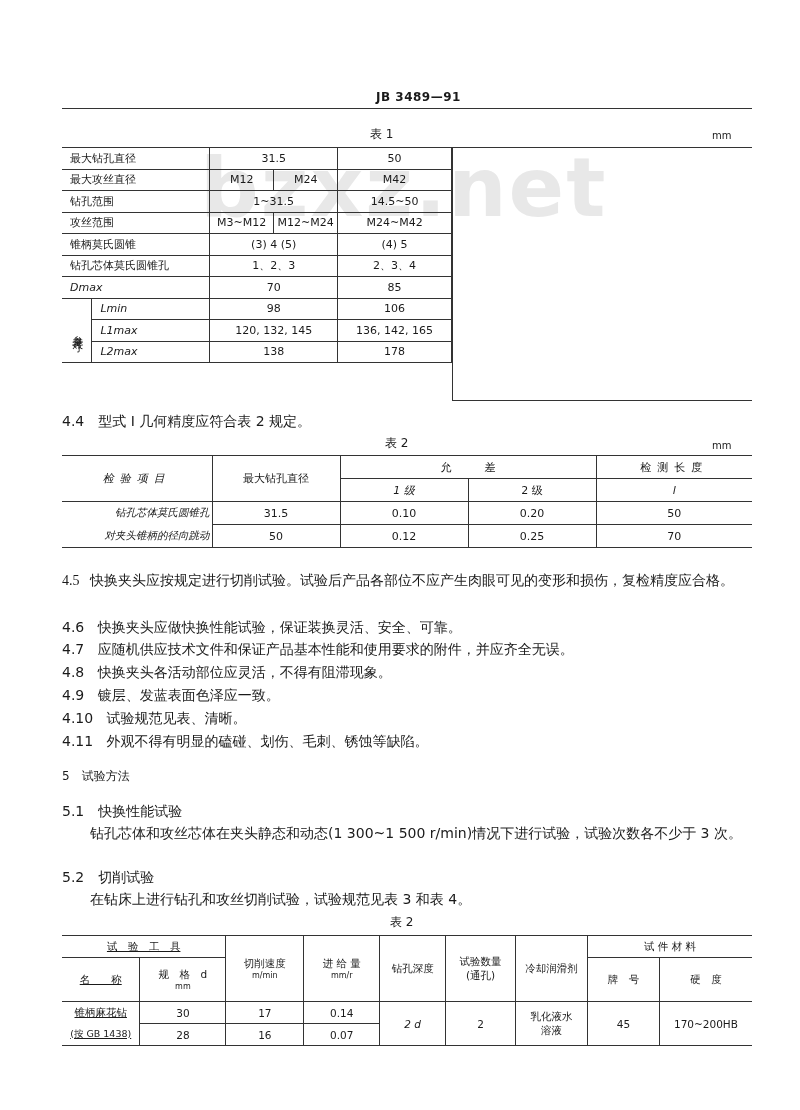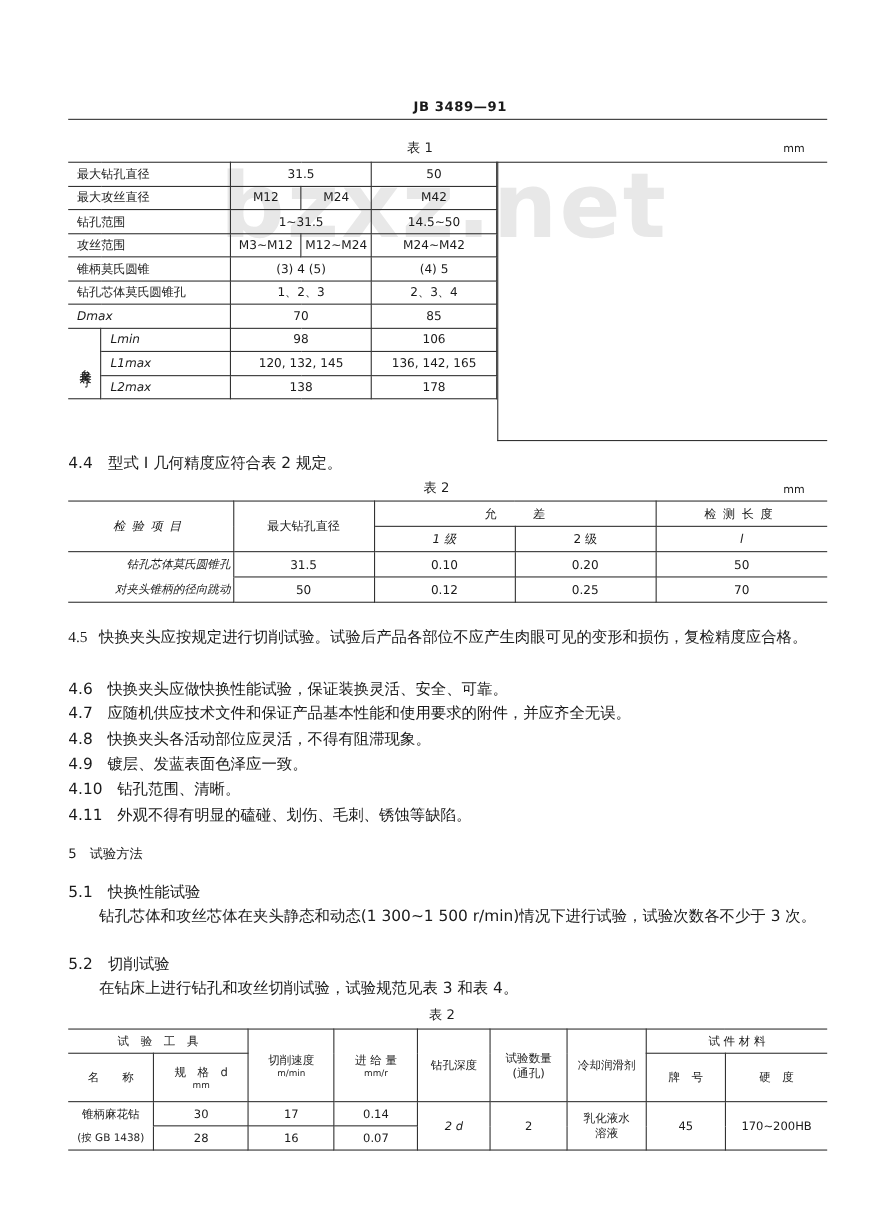--- a/index.html
+++ b/index.html
@@ -24,21 +24,21 @@
   .t2 { left: 62px; top: 455px; width: 690px; }
   .t2 td { height: 23px; }
   .t2 tr:first-child td { border-top: 1.5px solid #333; }
   .t2 tr:last-child td { border-bottom: 1.5px solid #333; }
   .t2 td:first-child { border-left: none; font-style: italic; }
   .t2 td:last-child { border-right: none; }
   .t3 { left: 62px; top: 935px; width: 690px; font-size: 10.5px; }
   .t3 td { height: 22px; }
   .t3 tr:first-child td { border-top: 1.5px solid #333; }
   .t3 tr:last-child td { border-bottom: 1.5px solid #333; }
-  .t3 td.first { border-left: none; }
+  .t3 td.first { border-left: none; text-decoration: underline; }
   .t3 td.last { border-right: none; }
   .small { font-size: 8px; display: block; }
   .watermark { left: 200px; top: 140px; font-family: "DejaVu Sans", sans-serif; font-weight: bold; font-size: 82px; color: #d9d9d9; opacity: 0.6; letter-spacing: 2px; pointer-events: none; }
   .spaced { letter-spacing: 6px; }
 </style>
 </head>
 <body>
 
 <div class="abs watermark">bzxz.net</div>
 
@@ -167,21 +167,21 @@
 <div class="abs para" style="top:638px;">
   <span>4.7</span>&nbsp;&nbsp;&nbsp;<span>应随机供应技术文件和保证产品基本性能和使用要求的附件，并应齐全无误。</span>
 </div>
 <div class="abs para" style="top:661px;">
   <span>4.8</span>&nbsp;&nbsp;&nbsp;<span>快换夹头各活动部位应灵活，不得有阻滞现象。</span>
 </div>
 <div class="abs para" style="top:684px;">
   <span>4.9</span>&nbsp;&nbsp;&nbsp;<span>镀层、发蓝表面色泽应一致。</span>
 </div>
 <div class="abs para" style="top:707px;">
-  <span>4.10</span>&nbsp;&nbsp;&nbsp;<span>钻孔范围、清晰。</span>
+  <span>4.10</span>&nbsp;&nbsp;&nbsp;<span>试验规范见表、清晰。</span>
 </div>
 <div class="abs para" style="top:730px;">
   <span>4.11</span>&nbsp;&nbsp;&nbsp;<span>外观不得有明显的磕碰、划伤、毛刺、锈蚀等缺陷。</span>
 </div>
 
 <div class="abs para" style="top:765px; font-size:12px;">5　试验方法</div>
 <div class="abs para" style="top:800px;">5.1　快换性能试验</div>
 <div class="abs para" style="top:822px; text-indent:2em;">钻孔芯体和攻丝芯体在夹头静态和动态(1 300~1 500 r/min)情况下进行试验，试验次数各不少于 3 次。</div>
 <div class="abs para" style="top:866px;">5.2　切削试验</div>
 <div class="abs para" style="top:888px; text-indent:2em;">在钻床上进行钻孔和攻丝切削试验，试验规范见表 3 和表 4。</div>

